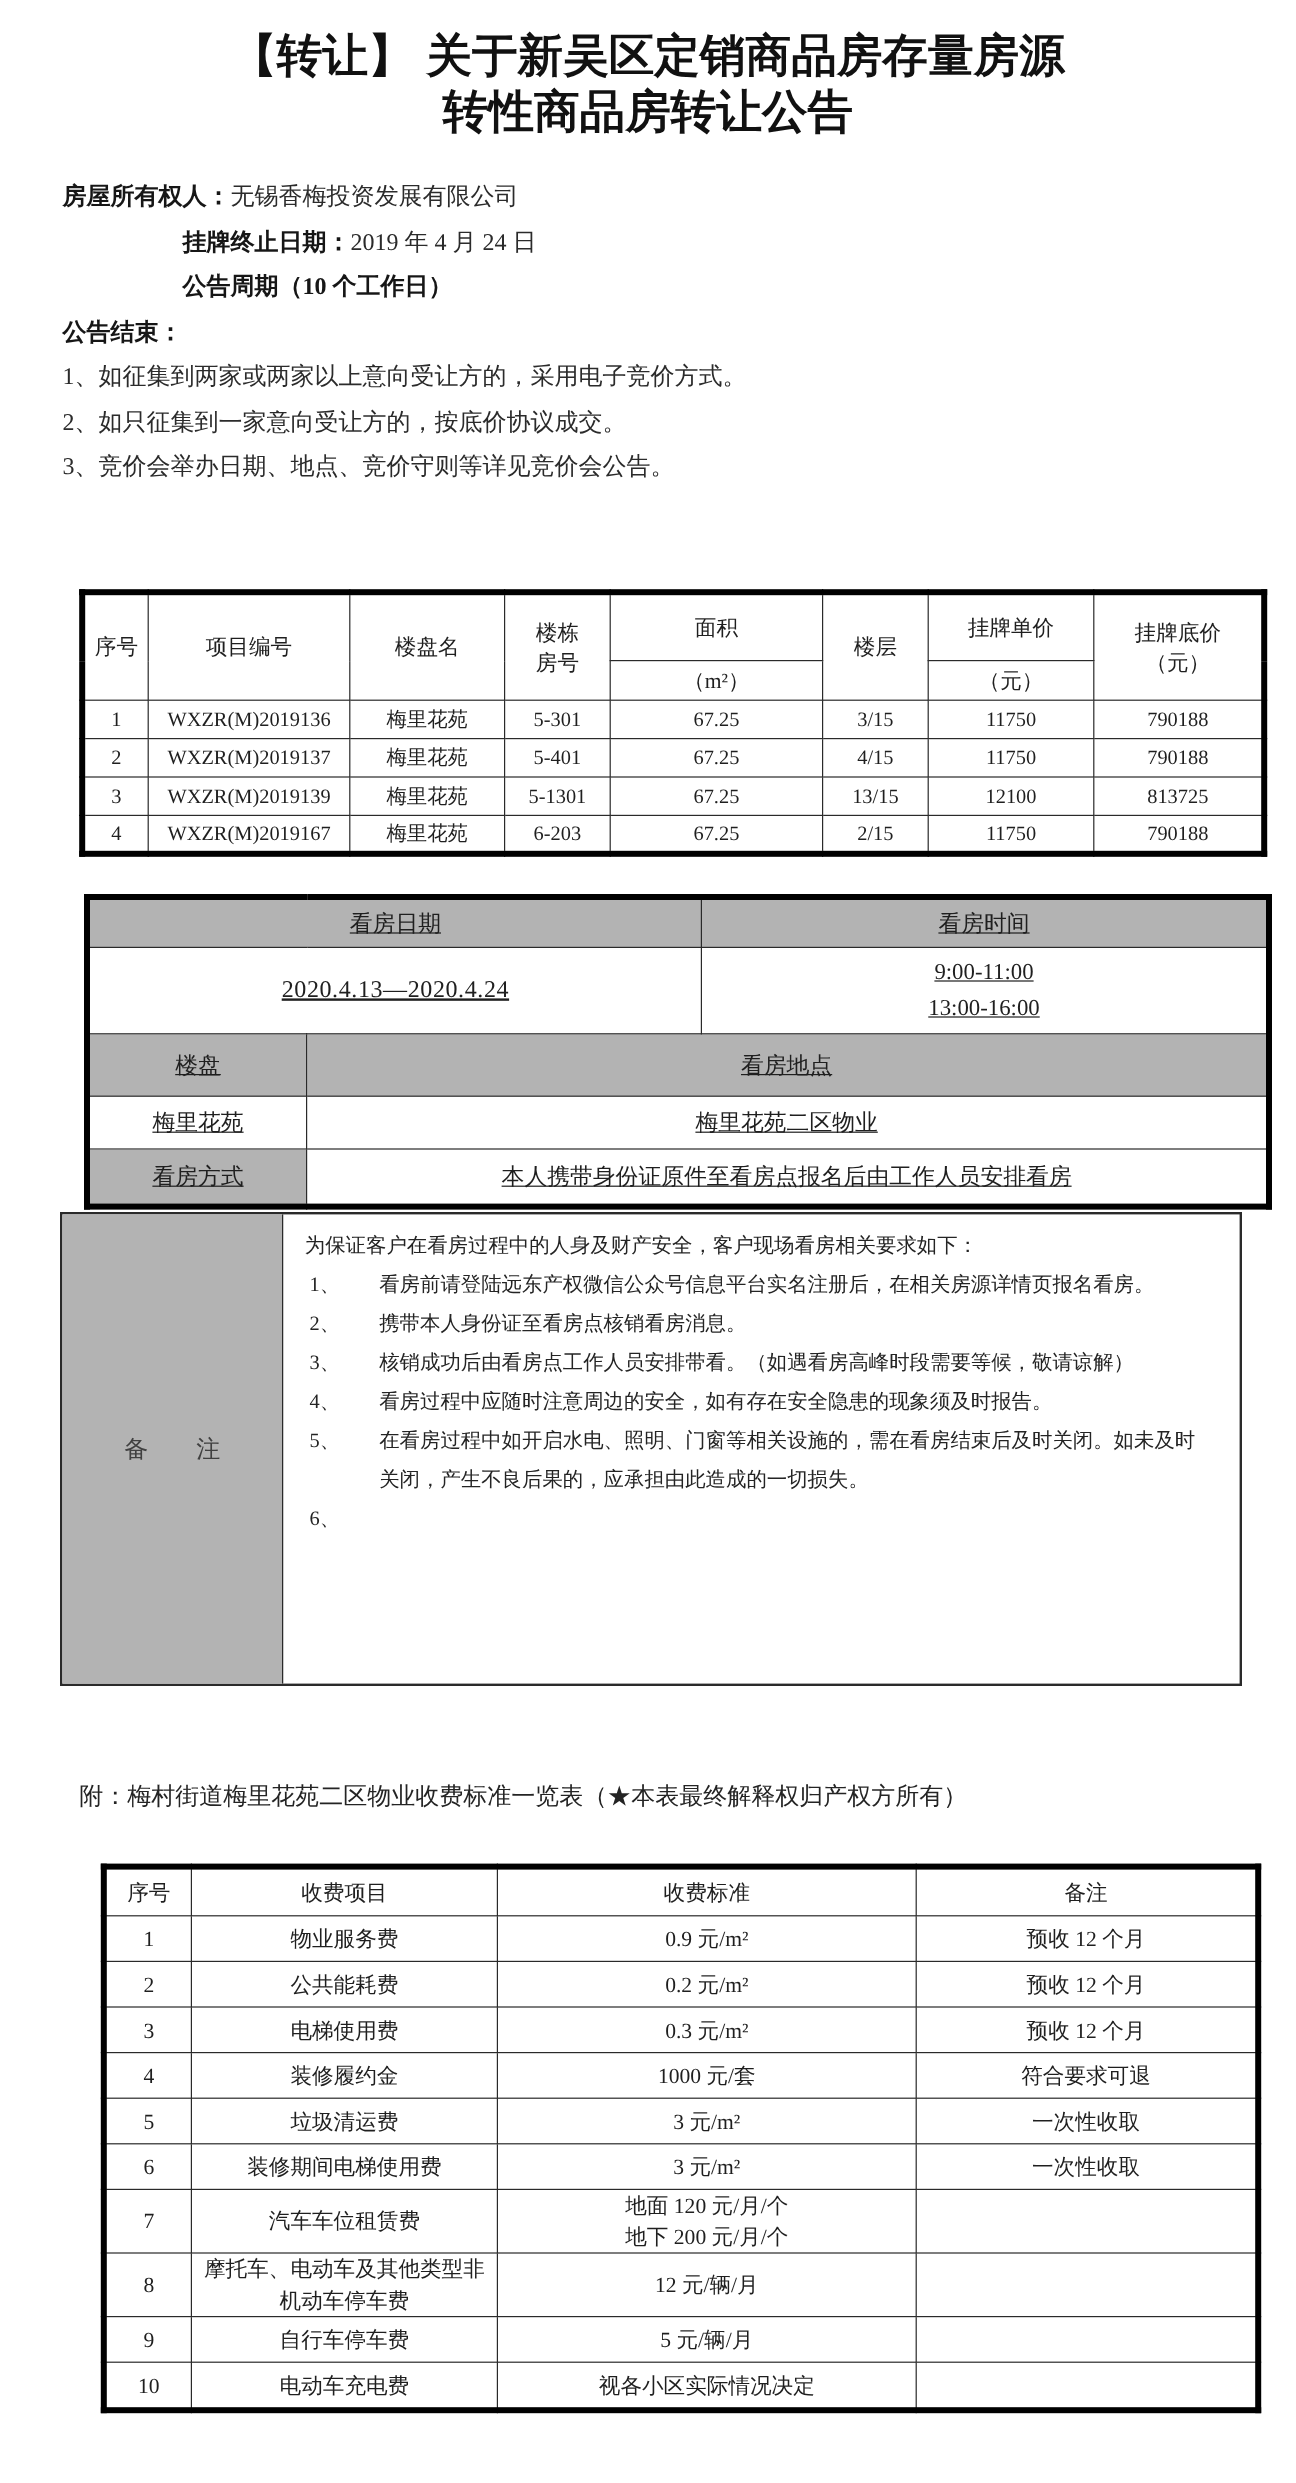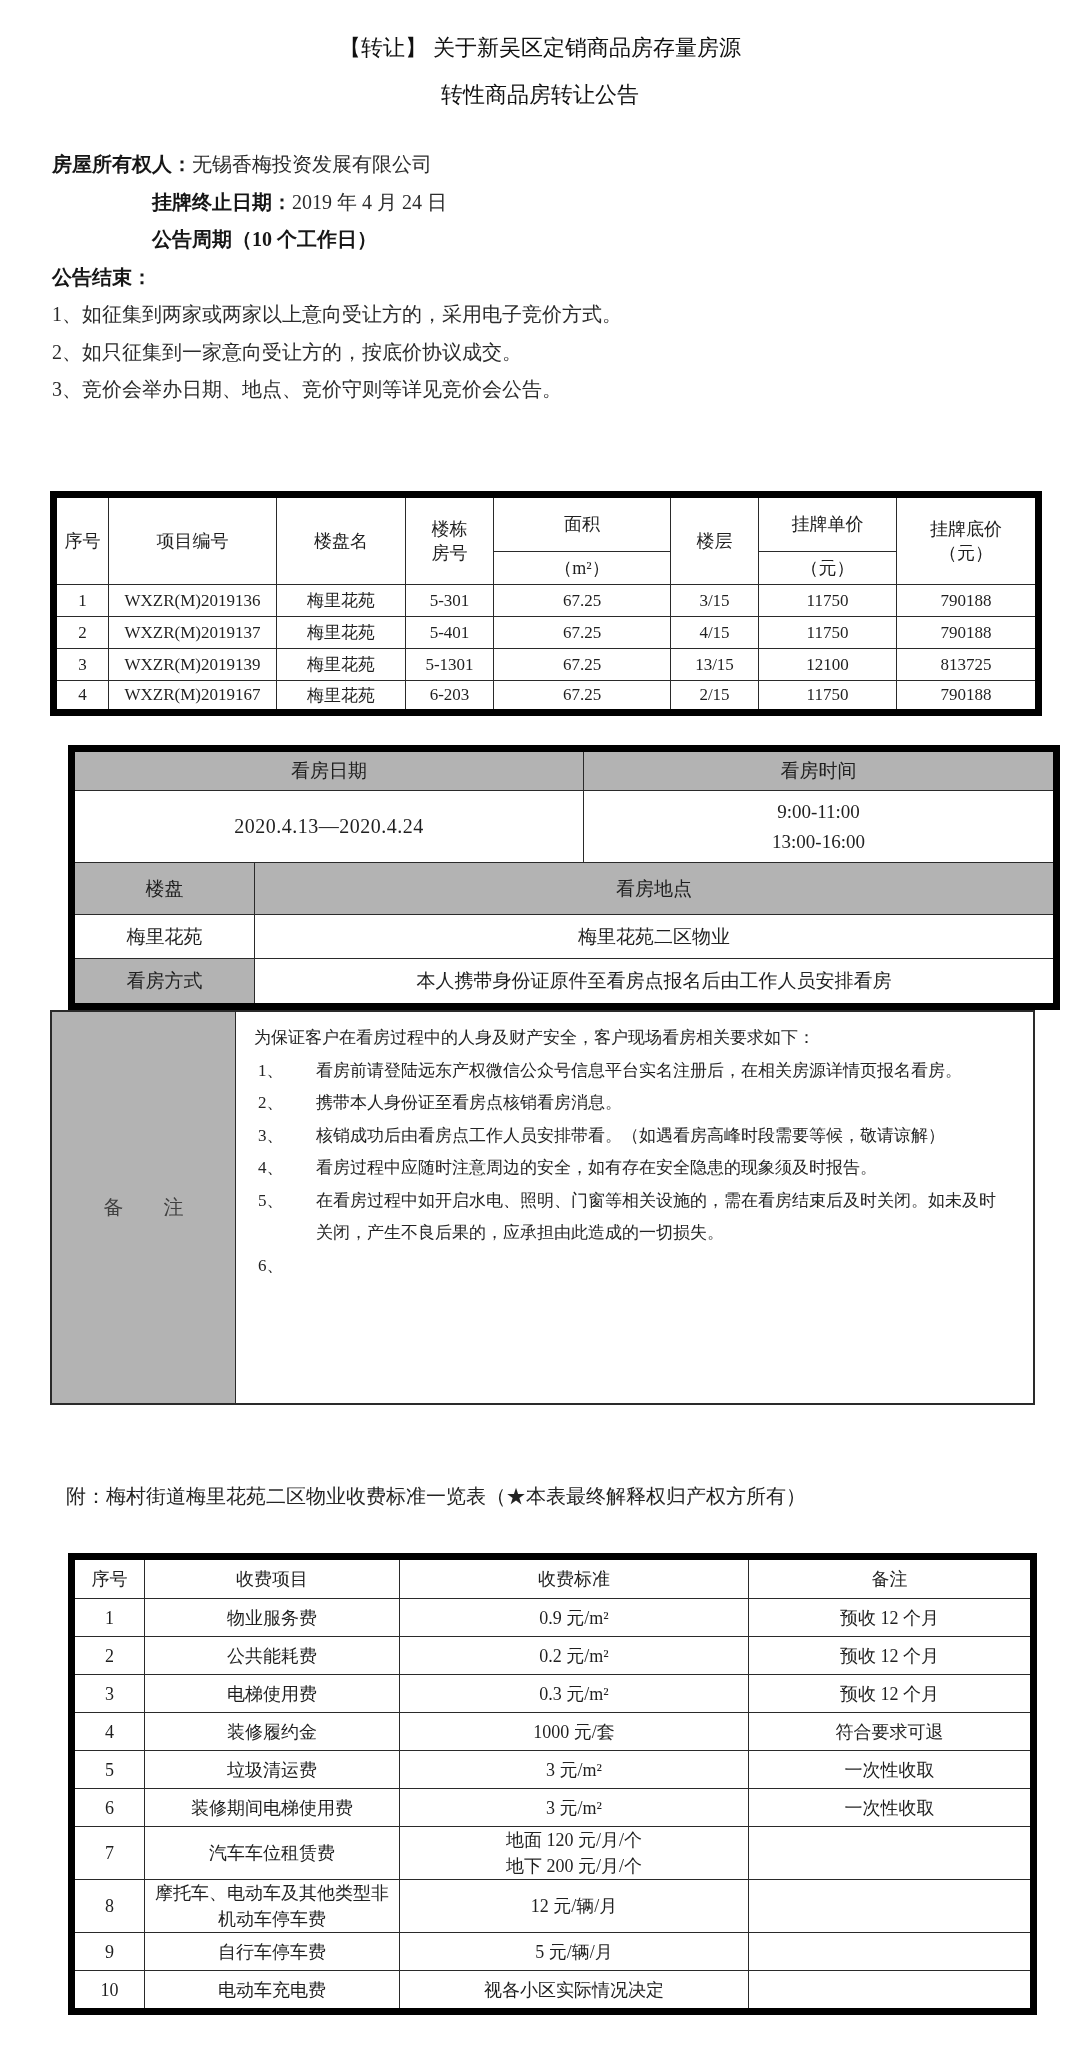--- a/index.html
+++ b/index.html
@@ -7,44 +7,44 @@
     width:1080px;height:2069px;position:relative;background:#ffffff;
     font-family:"Liberation Serif","DejaVu Serif",serif;color:#1f1f1f;
     -webkit-font-smoothing:antialiased;
   }
   .page{position:absolute;inset:0;}
 
   
   .title{
     position:absolute;top:24px;left:0;right:0;text-align:center;
     font-family:"Liberation Sans","DejaVu Sans",sans-serif;
-    font-weight:normal;font-size:22px;line-height:47px;color:#111;
+    font-weight:bold;font-size:38px;line-height:47px;color:#111;
   }
 
   
   .info{position:absolute;left:52px;top:146px;font-size:20px;line-height:37.5px;color:#2b2b2b;}
   .info .b{font-weight:bold;color:#161616;}
   .indent{margin-left:100px;}
 
   
   table{border-collapse:collapse;table-layout:fixed;background:#fff;}
   td,th{border:1px solid #2a2a2a;text-align:center;vertical-align:middle;
         font-weight:normal;padding:0 4px;overflow:hidden;}
-  .tbl{position:absolute;border:7px solid #000000;}
+  .tbl{position:absolute;border:5px solid #000000;margin-left:16px;}
   .gray{background:#b3b3b3;}
 
   
   .t1{left:50px;top:491px;width:985px;font-size:17px;}
   .t1 th{font-size:18px;line-height:1.35;}
   .t1 .hr1{height:57px;}
   .t1 .hr2{height:33px;}
   .t1 .dr{height:32px;}
 
   
-  .t2{left:68px;top:745px;width:985px;font-size:19px;}
+  .t2{left:54px;top:745px;width:985px;font-size:19px;text-decoration:underline;}
   .t2 .r1{height:42px;}
   .t2 .r2{height:72px;}
   .t2 .r3{height:52px;}
   .t2 .r4{height:44px;}
   .t2 .r5{height:48px;}
   .t2 .date{font-size:20px;letter-spacing:.5px;}
   .t2 .times div{line-height:30px;}
 
   
   .remarks{position:absolute;left:50px;top:1010px;width:985px;height:395px;

